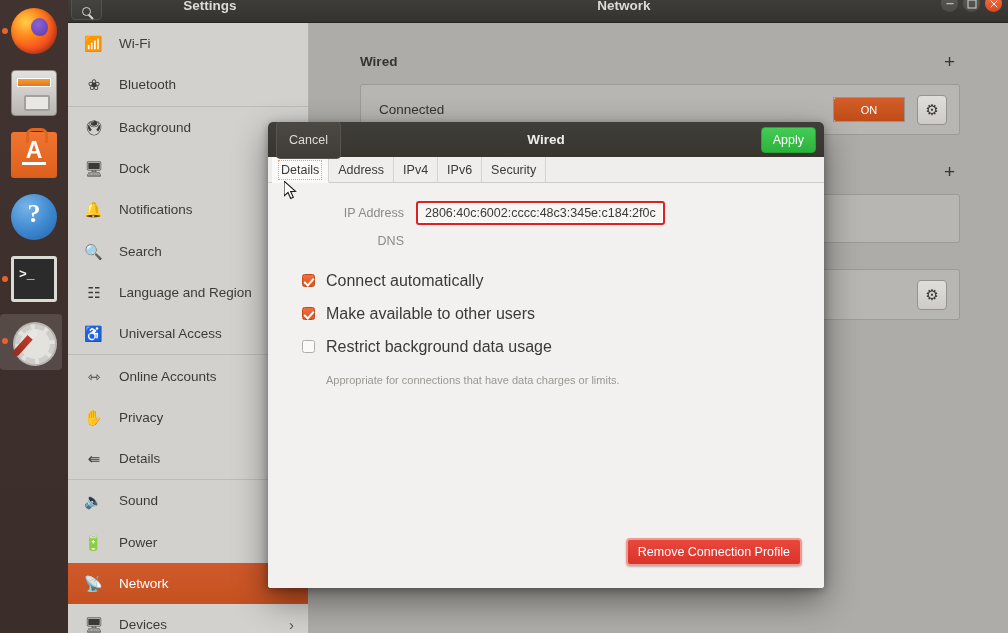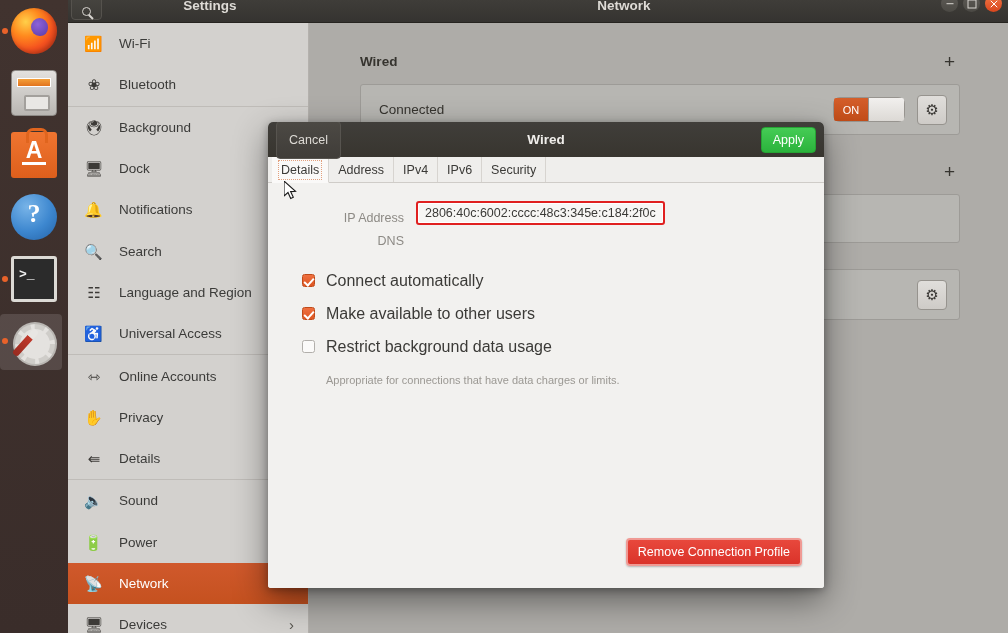--- a/index.html
+++ b/index.html
@@ -176,22 +176,22 @@
   .grp-head { display: flex; align-items: center; justify-content: space-between;
               margin-bottom: 12px; }
   .grp-title { font-size: 13.5px; font-weight: bold; color: #36342f; }
   .plus { font-size: 19px; color: #36342f; line-height: 1; padding: 0 4px;
           border: 1px dotted transparent; }
   .panel { background: rgba(255,255,255,0.12); border: 1px solid #9d9b97;
            border-radius: 3px; }
   .prow { height: 49px; display: flex; align-items: center;
           padding: 0 12px 0 18px; gap: 12px; }
   .prow-label { flex: 1; font-size: 13.5px; color: #36342f; }
-  .toggle { width: 72px; height: 25px; border-radius: 7px; border: 1px solid #97948f;
-            background: linear-gradient(180deg,#e6e4e1,#d6d3cf); display: flex; }
+  .toggle { width: 72px; height: 25px; border-radius: 0; border: 1px solid #97948f;
+            background: linear-gradient(180deg,#e6e4e1,#d6d3cf); display: flex; flex-direction: column; }
   .toggle .on { flex: 1; display: flex; align-items: center; justify-content: center;
                 background: linear-gradient(180deg,#d45e2a,#c14c18); color: #fff;
                 font-size: 11px; border-radius: 2px 0 0 2px; }
   .toggle .knob { width: 36px; background: linear-gradient(180deg,#f2f0ee,#dcd9d5);
                   border-left: 1px solid #97948f; border-radius: 0 2px 2px 0; }
   .gearbtn { width: 30px; height: 30px; border-radius: 4px; border: 1px solid #96938e;
              background: linear-gradient(180deg,#e0dedb,#cecbc7);
              display: flex; align-items: center; justify-content: center;
              font-size: 15px; color: #3a3835; }
   .spacer-panel { height: 49px; }
@@ -227,21 +227,21 @@
   }
   .tab {
     padding: 0 9px; display: flex; align-items: center; font-size: 12.5px;
     color: #3b3a37; border-right: 1px solid #d7d4d0;
   }
   .tab.active { background: #faf9f8; border-bottom: 1px solid #faf9f8;
                 margin-bottom: -1px; }
   .tab.active .tab-lbl { outline: 1px dotted #e3a07d; outline-offset: 2px; }
   #dlg-body { padding: 18px 0 0 0; position: relative; height: 405px; background: #f2f1ef; }
 
-  .frow { display: flex; align-items: flex-end; margin-bottom: 8px; border-radius: 9px; }
+  .frow { display: flex; align-items: center; margin-bottom: 8px; border-radius: 9px; }
   .flabel { width: 148px; text-align: right; padding-right: 12px;
             font-size: 12.5px; color: #8d8a85; }
   .fvalue { font-size: 12.5px; color: #3b3a37; }
   .fvalue.hl {
     border: 2px solid #e02020; border-radius: 3px; padding: 3px 7px;
     background: #f7f6f4; box-shadow: 0 0 0 1px #fff inset;
   }
 
   .checks { margin: 24px 0 0 34px; }
   .crow { display: flex; align-items: flex-start; margin-bottom: 15px; }

